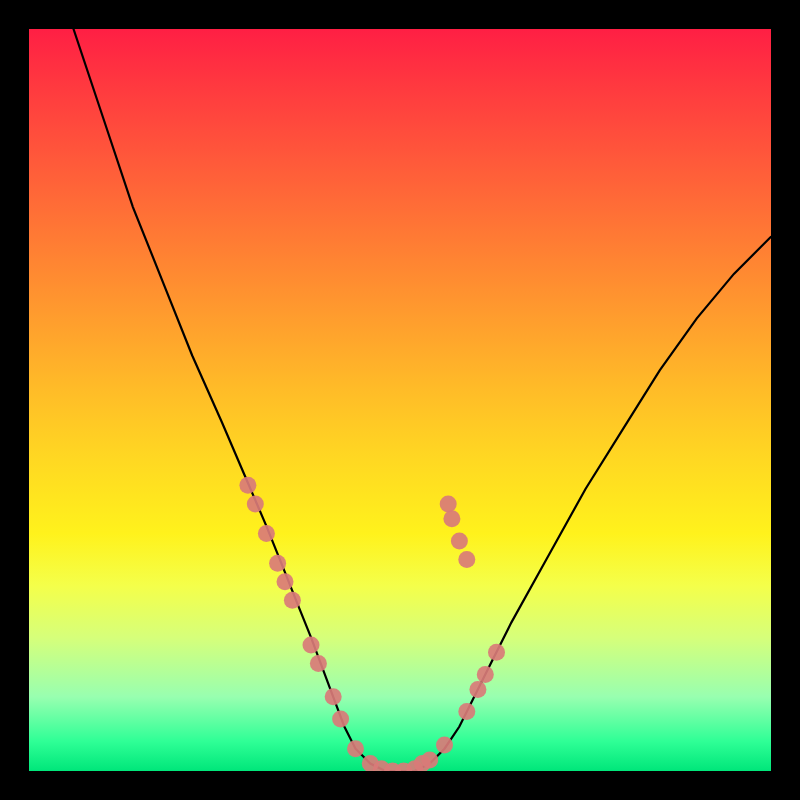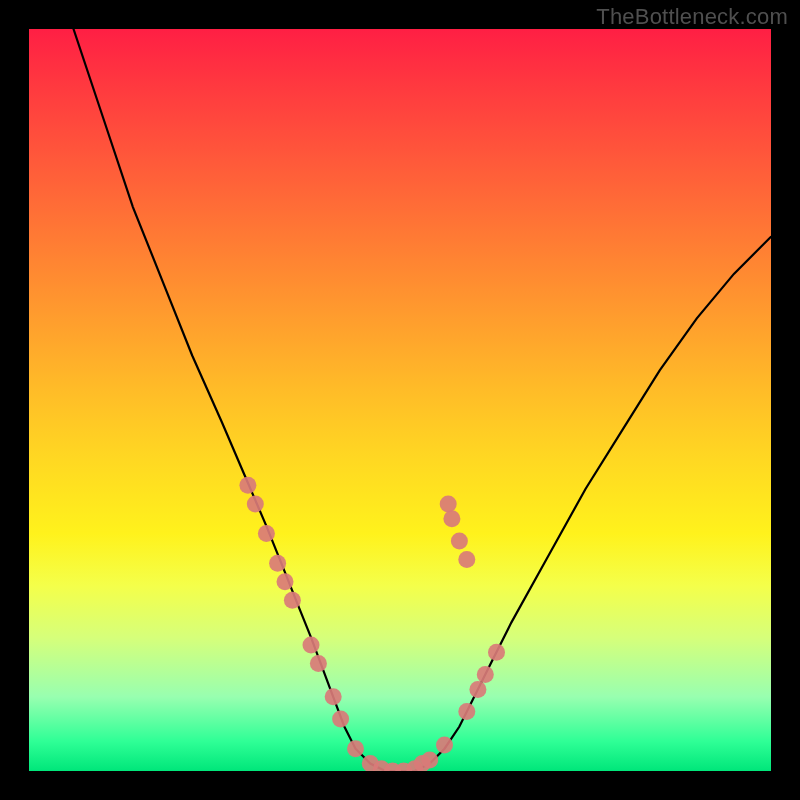--- a/index.html
+++ b/index.html
@@ -89,14 +89,13 @@
           <circle cx="448.9" cy="660.4" r="8.5" fill="#d97b78" fill-opacity="0.92"></circle>
           <circle cx="456.3" cy="645.5" r="8.5" fill="#d97b78" fill-opacity="0.92"></circle>
           <circle cx="467.5" cy="623.3" r="8.5" fill="#d97b78" fill-opacity="0.92"></circle>
           <circle cx="419.2" cy="474.9" r="8.5" fill="#d97b78" fill-opacity="0.92"></circle>
           <circle cx="422.9" cy="489.7" r="8.5" fill="#d97b78" fill-opacity="0.92"></circle>
           <circle cx="430.4" cy="512.0" r="8.5" fill="#d97b78" fill-opacity="0.92"></circle>
           <circle cx="437.8" cy="530.5" r="8.5" fill="#d97b78" fill-opacity="0.92"></circle>
         </g>
     </svg>
   </div>
-  <div class="watermark">TheBottleneck.com</div>
 </div>
 
 </body></html>

